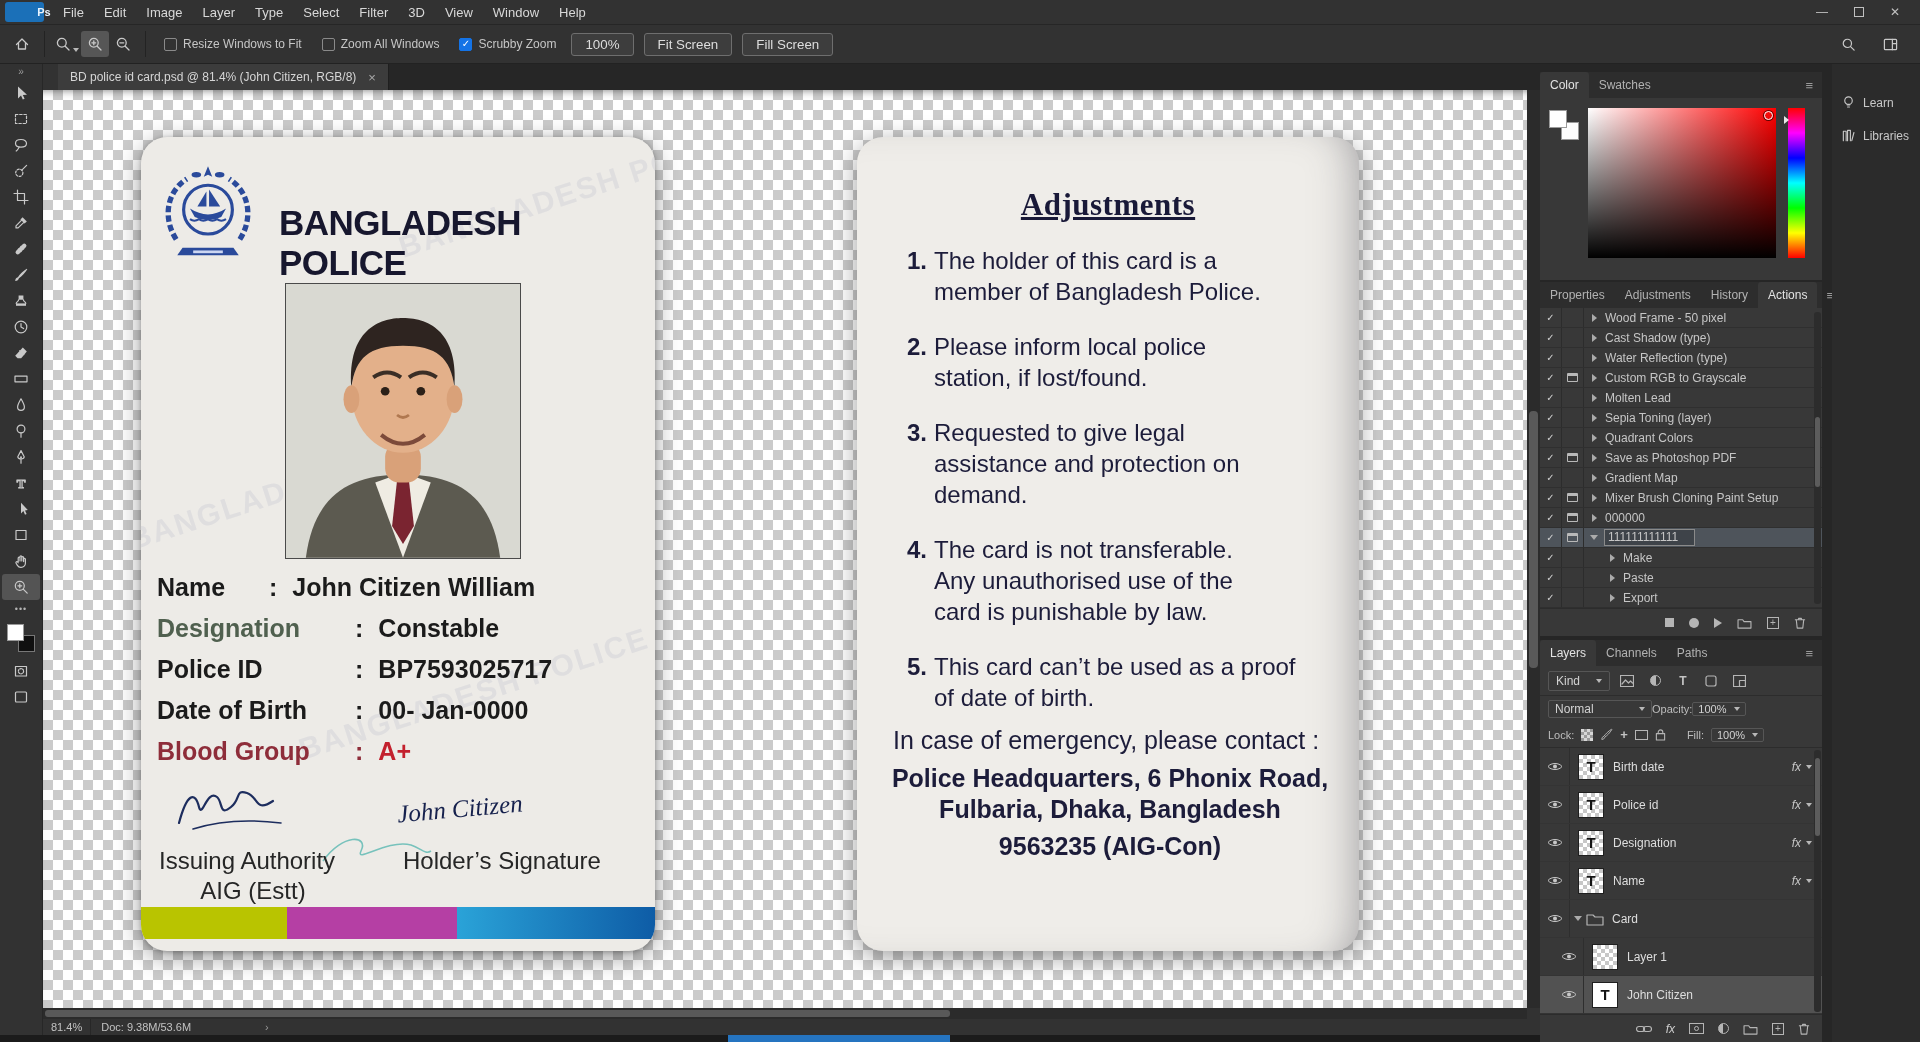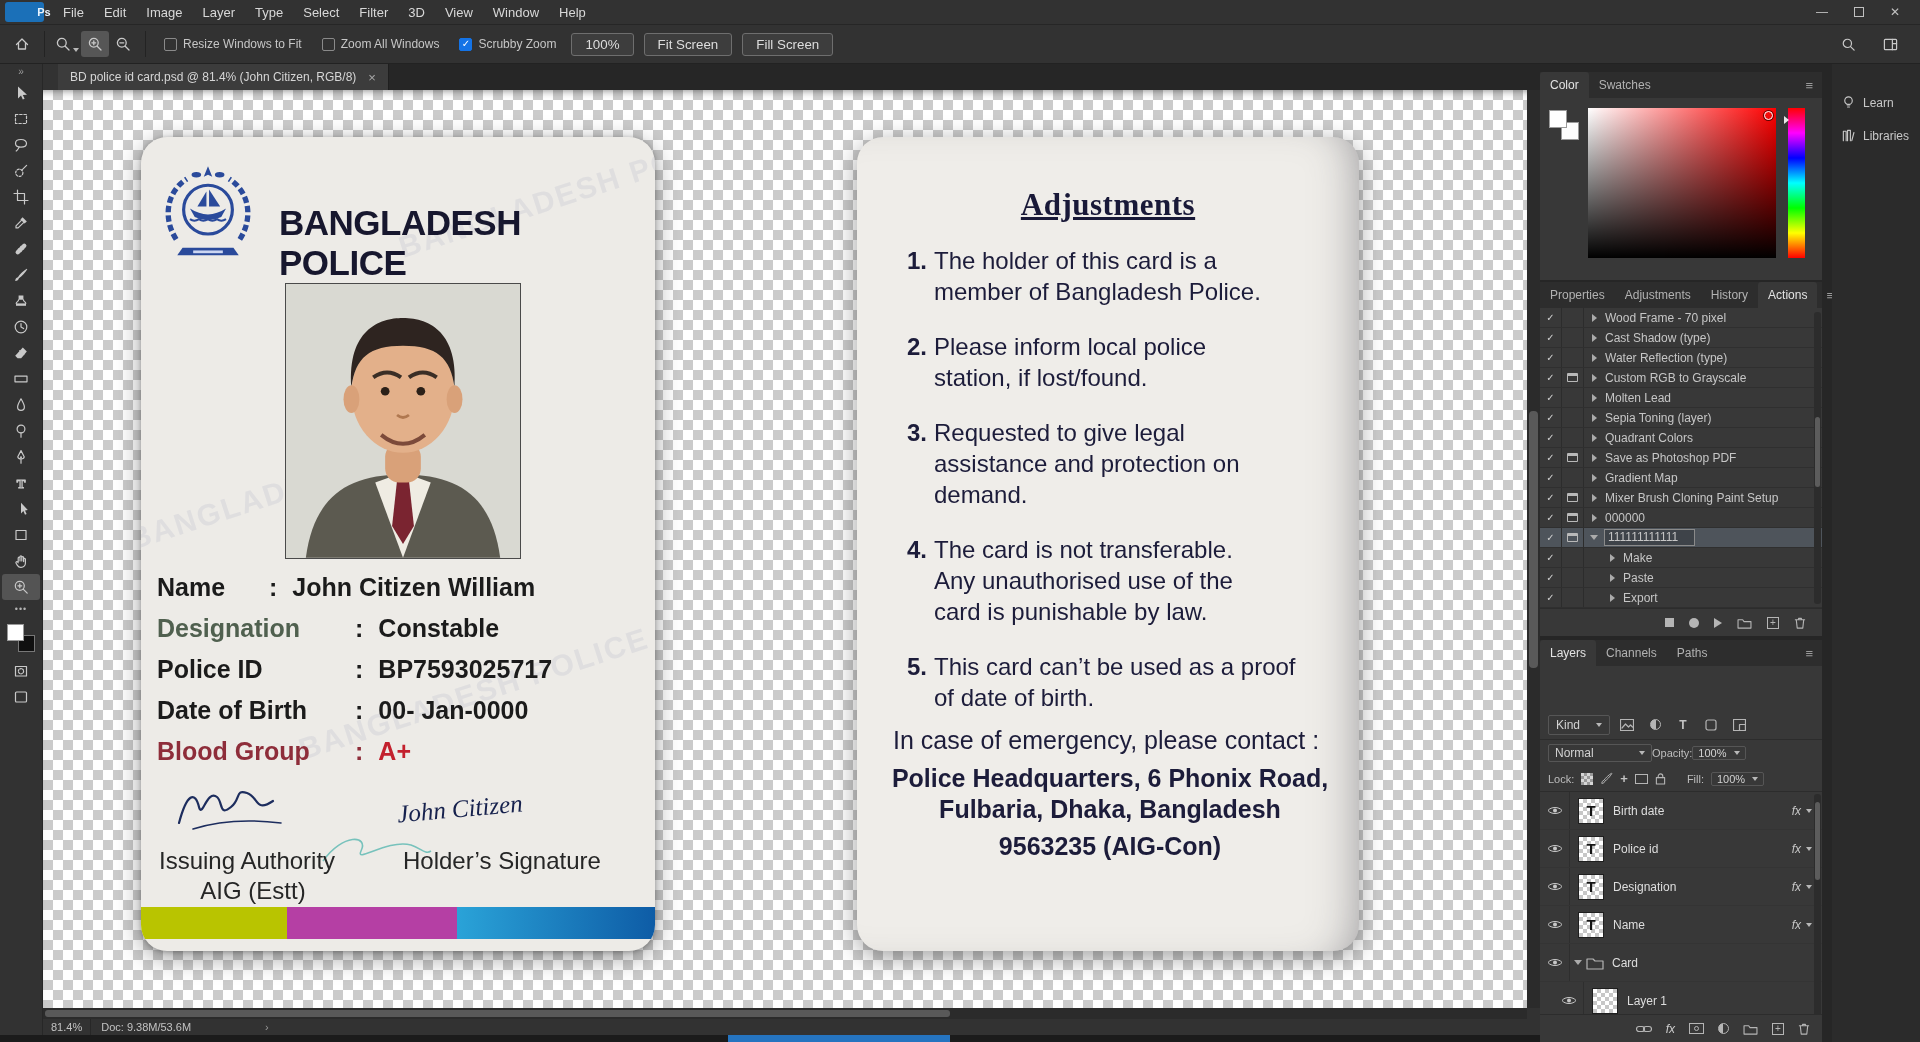--- a/index.html
+++ b/index.html
@@ -150,21 +150,21 @@
   .afoot { height:28px; display:flex; align-items:center; justify-content:flex-end; gap:15px; padding:0 16px; border-top:1px solid #2c2c2c; }
   .ico-stop { width:9px; height:9px; background:#b5b5b5; }
   .ico-rec { width:10px; height:10px; background:#b5b5b5; border-radius:50%; }
   .ico-play { width:0; height:0; border-top:5px solid transparent; border-bottom:5px solid transparent; border-left:8px solid #b5b5b5; }
   .mini-svg * { stroke:#b5b5b5; fill:none; stroke-width:1.2; stroke-linejoin:round; stroke-linecap:round; }
   .pscroll { position:absolute; right:1px; width:7px; background:#2c2c2c; border-radius:3px; }
   .pscroll .pthumb { position:absolute; left:1px; width:5px; background:#5c5c5c; border-radius:3px; }
 
   
   .panel.layers { top:576px; height:402px; }
-  .lkind { height:30px; display:flex; align-items:center; gap:6px; padding:0 8px; border-bottom:1px solid #2c2c2c;margin-top:44px; }
+  .lkind { height:30px; display:flex; align-items:center; gap:6px; padding:0 8px; border-bottom:1px solid #2c2c2c; }
   .kind-dd { display:flex; align-items:center; gap:16px; padding:2px 7px; border:1px solid #565656; border-radius:2px; font-size:12px; color:#d2d2d2; }
   .caret { width:0; height:0; border-left:3.5px solid transparent; border-right:3.5px solid transparent; border-top:4.5px solid #b8b8b8; display:inline-block; }
   .kfilter { width:22px; height:20px; display:flex; align-items:center; justify-content:center; color:#c3c3c3; font-size:12px; }
   .half-circle { width:11px; height:11px; border:1px solid #b5b5b5; border-radius:50%; background:linear-gradient(90deg,#b5b5b5 50%,transparent 50%); }
   .lblend { height:26px; display:flex; align-items:center; padding:0 8px; }
   .blend-dd { display:flex; align-items:center; justify-content:space-between; width:104px; border:1px solid #565656; border-radius:2px; padding:1px 6px; font-size:12px; color:#d2d2d2; }
   .sm-label { font-size:11px; color:#bdbdbd; }
   .val-dd { display:flex; align-items:center; gap:7px; border:1px solid #565656; border-radius:2px; padding:0 5px; font-size:11px; color:#d2d2d2; }
   .llock { height:26px; display:flex; align-items:center; gap:7px; padding:0 8px; border-bottom:1px solid #2c2c2c; }
   .checker12 { width:12px; height:12px; background-image:linear-gradient(45deg,#9a9a9a 25%,transparent 25%,transparent 75%,#9a9a9a 75%),linear-gradient(45deg,#9a9a9a 25%,transparent 25%,transparent 75%,#9a9a9a 75%); background-size:6px 6px; background-position:0 0,3px 3px; background-color:#d7d7d7; }
@@ -604,21 +604,21 @@
         <div class="ptab active">Actions</div>
         <div class="pmenu">≡</div>
       </div>
       <div class="alist">
         <div class="arow">
           <span class="acheck">✓</span>
             <span class="adlg"></span>
           <span class="atri">
               <span class="tri-r"></span>
             </span>
-          <span class="alabel">Wood Frame - 70 pixel</span>
+          <span class="alabel">Wood Frame - 50 pixel</span>
         </div>
         <div class="arow">
           <span class="acheck">✓</span>
             <span class="adlg"></span>
           <span class="atri">
               <span class="tri-r"></span>
             </span>
           <span class="alabel">Cast Shadow (type)</span>
         </div>
         <div class="arow">

